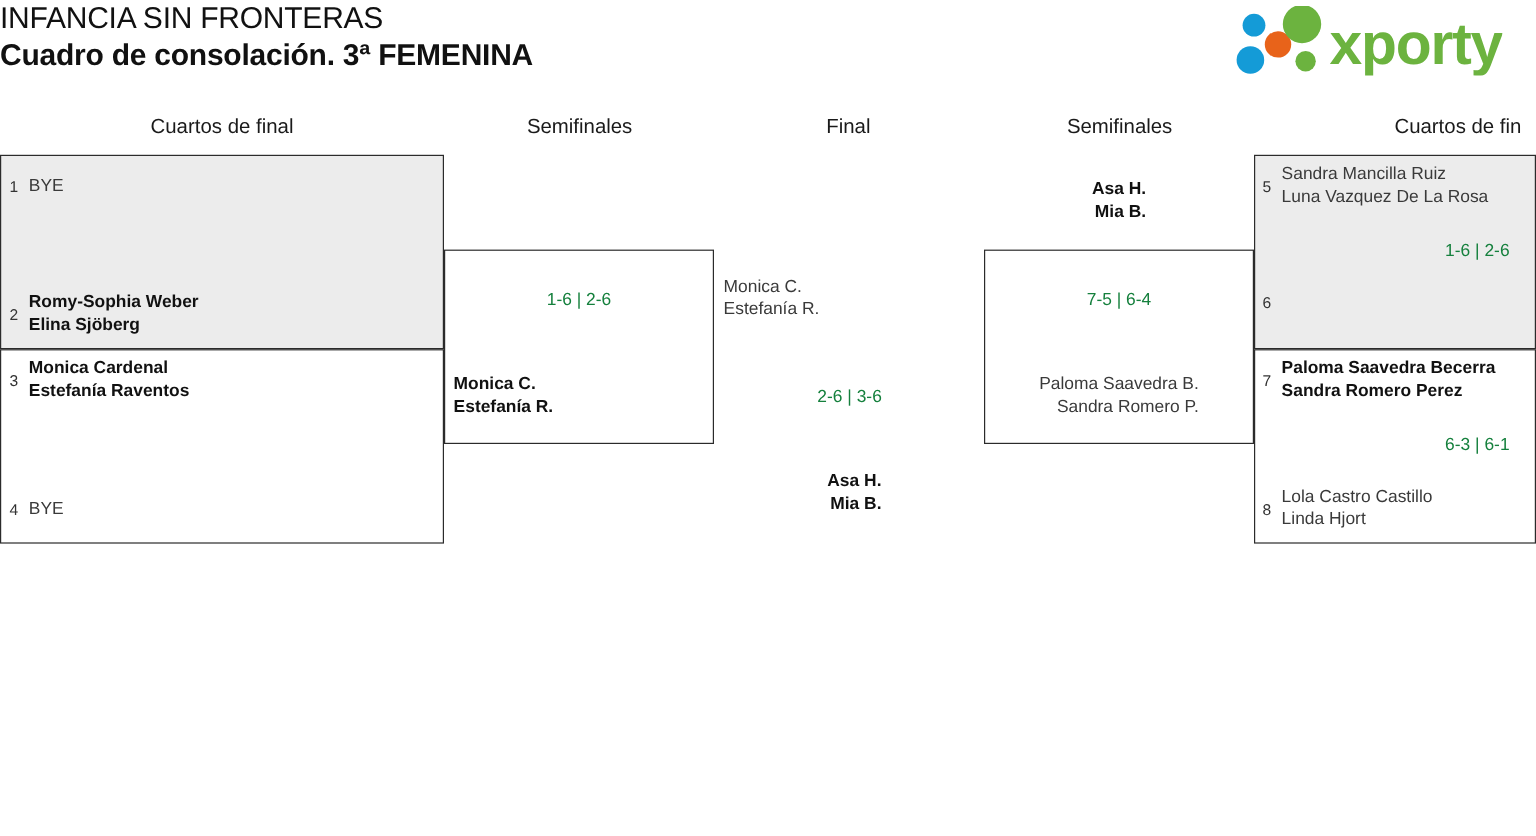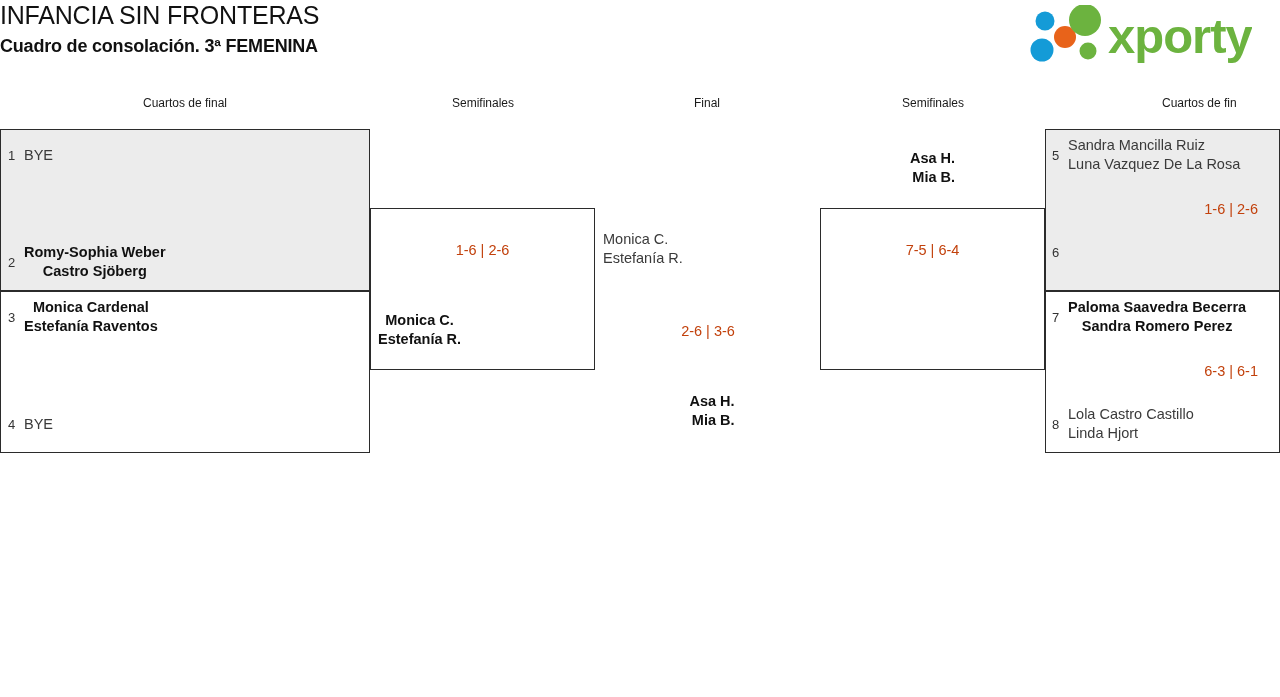--- a/index.html
+++ b/index.html
@@ -12,31 +12,31 @@
   }
   .page { position: relative; width: 1280px; height: 697px; border-radius: 16px; }
 
   
   .title-block { position: absolute; left: 0; top: 0; width: 700px; }
   .title-line1 {
     font-size: 25px; font-weight: 400; line-height: 31px;
     letter-spacing: -0.2px; color: #111111; white-space: nowrap;
   }
   .title-line2 {
-    font-size: 18px; font-weight: 700; line-height: 31px;
+    font-size: 25px; font-weight: 700; line-height: 31px;
     letter-spacing: -0.2px; color: #111111; white-space: nowrap;
   }
 
   .logo { position: absolute; left: 1024px; top: 5px; width: 228px; height: 58px; }
   .logo svg { display: block; }
 
   
   .round-head {
     position: absolute; top: 96px;
-    font-size: 12px; font-weight: 400; color: #1a1a1a;
+    font-size: 17px; font-weight: 400; color: #1a1a1a;
     white-space: nowrap; text-align: center;
   }
 
   
   .box {
     position: absolute;
     border: 1px solid #2b2b2b;
     background: #ffffff;
   }
   .box.shaded { background: #ececec; }
@@ -46,30 +46,30 @@
     position: absolute;
     display: flex; align-items: center;
     font-size: 14.5px; line-height: 19px;
   }
   .seed {
     font-size: 13px; color: #333333; font-weight: 400;
     width: 16px; text-align: left; flex: none;
   }
   .names { white-space: nowrap; }
   .names .n { display: block; }
-  .winner .names { font-weight: 700; color: #111111; text-align: center; }
+  .winner .names { font-weight: 700; color: #111111; }
   .loser  .names { font-weight: 400; color: #3a3a3a; }
 
   .slot.right { justify-content: center; text-align: right; }
   .slot.right .names { text-align: right; }
 
   
   .score {
     position: absolute;
-    font-size: 14.5px; color: #c2410c; font-weight: 400;
+    font-size: 14.5px; color: #15803d; font-weight: 400;
     white-space: nowrap;
   }
   .score.center { text-align: center; }
   .score.right  { text-align: right; }
 </style>
 </head>
 <body>
 
 <div class="page">
 
@@ -104,21 +104,21 @@
     <span class="names">
       <span class="n">BYE</span>
       <span class="n"></span>
     </span>
   </div>
 
   <div class="slot winner" style="left:8px; top:243px; width:350px;">
     <span class="seed">2</span>
     <span class="names">
       <span class="n">Romy-Sophia Weber</span>
-      <span class="n">Castro Sjöberg</span>
+      <span class="n">Elina Sjöberg</span>
     </span>
   </div>
 
   <div class="box" style="left:0px; top:291px; width:370px; height:162px;"></div>
 
   <div class="slot winner" style="left:8px; top:298px; width:350px;">
     <span class="seed">3</span>
     <span class="names">
       <span class="n">Monica Cardenal</span>
       <span class="n">Estefanía Raventos</span>
@@ -165,20 +165,26 @@
 
   <div class="slot right winner" style="left:827px; top:149px; width:211px;">
     <span class="names">
       <span class="n">Asa H.</span>
       <span class="n">Mia B.</span>
     </span>
   </div>
 
   <div class="score center" style="left:828px; top:242px; width:209px;">7-5 | 6-4</div>
 
+  <div class="slot right loser" style="left:827px; top:311px; width:211px;">
+    <span class="names">
+      <span class="n">Paloma Saavedra B.</span>
+      <span class="n">Sandra Romero P.</span>
+    </span>
+  </div>
 
   <div class="box shaded" style="left:1045px; top:129px; width:235px; height:162px;"></div>
 
   <div class="slot loser" style="left:1052px; top:136px; width:228px;">
     <span class="seed">5</span>
     <span class="names">
       <span class="n">Sandra Mancilla Ruiz</span>
       <span class="n">Luna Vazquez De La Rosa</span>
     </span>
   </div>

